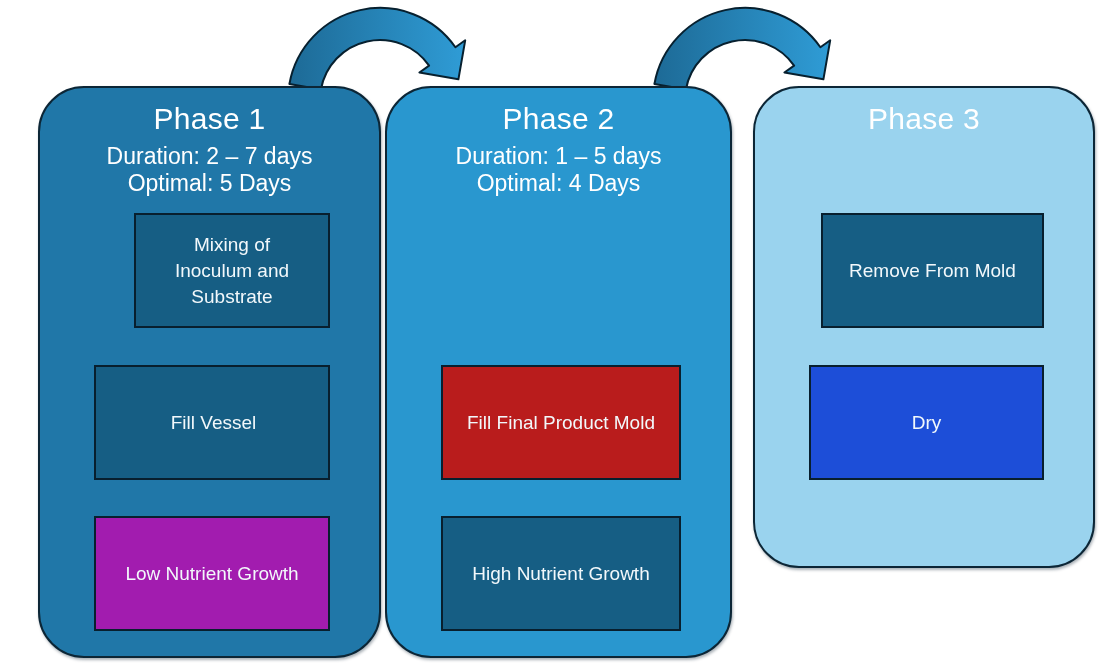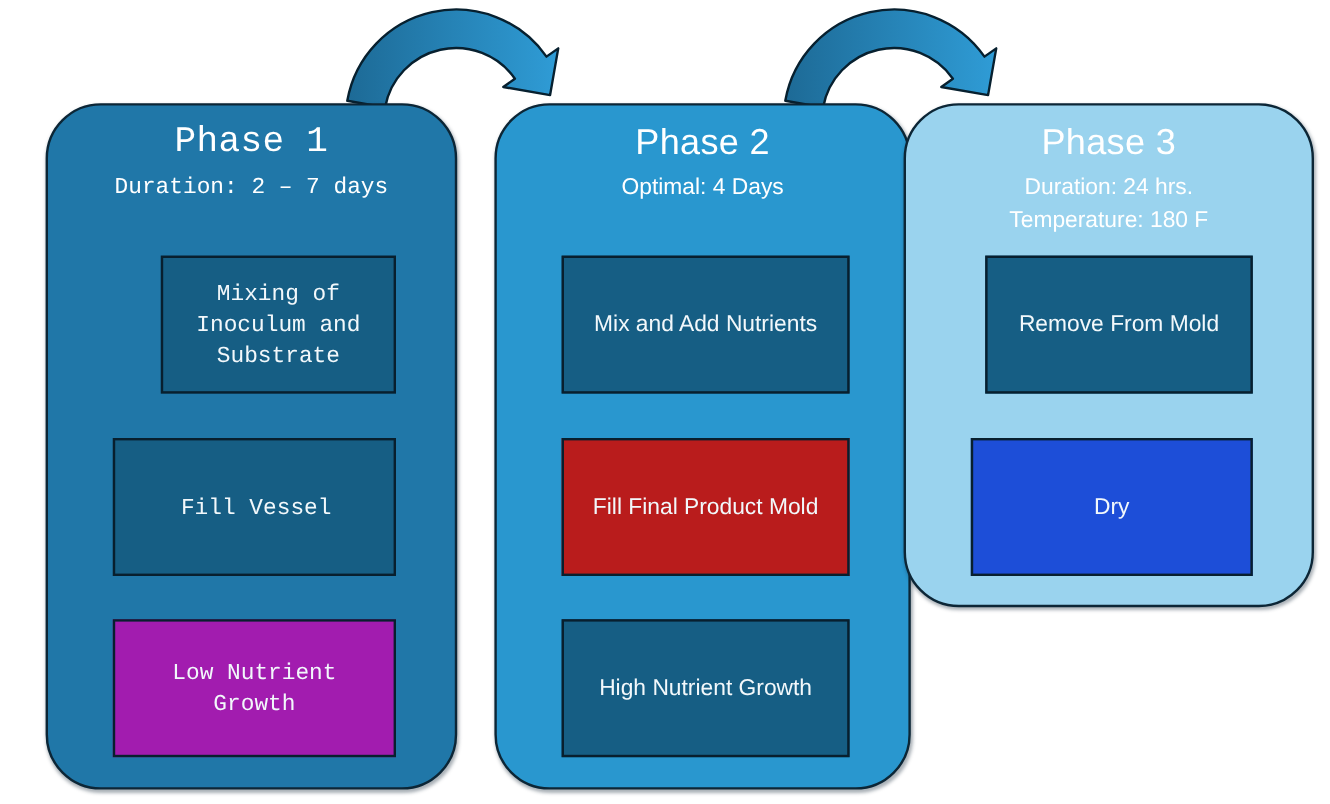--- a/index.html
+++ b/index.html
@@ -4,28 +4,28 @@
 <style>
   html,body{margin:0;padding:0;background:#ffffff;}
   .canvas{
     position:relative;width:1108px;height:670px;background:#ffffff;
     overflow:hidden;font-family:"Liberation Sans",sans-serif;
   }
   .panel{
     position:absolute;border:2px solid #0c2636;border-radius:46px;z-index:2;
     box-shadow:1px 2px 3px rgba(10,30,45,.35);box-sizing:border-box;
   }
-  .p1{left:38px;top:86px;width:343px;height:572px;font-family:Liberation Mono, monospace;}
-  .p2{left:412px;top:86px;width:347px;height:572px;}
-  .p3{left:753px;top:86px;width:342px;height:420px;}
+  .p1{left:38px;top:86px;width:343px;height:572px;}
+  .p2{left:385px;top:86px;width:347px;height:572px;}
+  .p3{left:753px;top:86px;width:342px;height:482px;}
   .title{
     margin:14px 0 0;text-align:center;color:#ffffff;
     font-size:30px;font-weight:400;letter-spacing:.3px;
   }
-  .info{margin-top:7px;text-align:center;color:#ffffff;font-size:19px;line-height:27px;}
+  .info{margin-top:7px;text-align:center;color:#ffffff;font-size:23px;line-height:27px;}
   .step{
     position:absolute;left:54px;right:49px;height:115px;
     border:2px solid #081f2e;box-sizing:border-box;
     display:flex;align-items:center;justify-content:center;
     text-align:center;color:#f2f8fb;font-size:19px;line-height:26px;padding:0 24px;
   }
   .step-a{top:125px}.step-b{top:277px}.step-c{top:428px}
   .arrow{position:absolute;z-index:1;}
   .a1{left:280px;top:0;width:200px;height:92px;}
   .a2{left:645px;top:0;width:200px;height:92px;}
@@ -52,54 +52,49 @@
         <stop offset="1" stop-color="#2F9CD6"></stop>
       </linearGradient>
     </defs>
     <path d="M 9.4 84 A 92 92 0 0 1 175.4 47.2 L 185.2 40.3 L 178.4 79.3 L 139.4 72.5 L 149.1 65.6 A 60 60 0 0 0 40.9 89.6 Z" fill="url(#ag2)" stroke="#07202f" stroke-width="2" stroke-linejoin="round"></path>
   </svg>
 
   <section class="panel p1" style="background-color: rgb(32, 119, 168);">
     <h2 class="title">Phase 1</h2>
     <div class="info">
       <div>Duration: 2 – 7 days</div>
+      <div>Optimal: 5 Days</div>
     </div>
     <div class="step step-a" style="background-color: rgb(22, 94, 132); margin-left: 40px;">
       <span>Mixing of Inoculum and Substrate</span>
     </div>
     <div class="step step-b" style="background-color: rgb(22, 94, 132); padding-left: 27px;">
       <span>Fill Vessel</span>
     </div>
     <div class="step step-c" style="background-color: #a21caf;">
       <span>Low Nutrient Growth</span>
     </div>
   </section>
 
   <section class="panel p2" style="background-color: rgb(41, 151, 207);">
     <h2 class="title">Phase 2</h2>
     <div class="info">
+      <div>Duration: 1 – 5 days</div>
       <div>Optimal: 4 Days</div>
-    </div>
-    <div class="step step-a" style="background-color: rgb(22, 94, 132);">
-      <span>Mix and Add Nutrients</span>
     </div>
     <div class="step step-b" style="background-color: #b91c1c;">
       <span>Fill Final Product Mold</span>
     </div>
     <div class="step step-c" style="background-color: rgb(22, 94, 132); text-align: center;">
       <span>High Nutrient Growth</span>
     </div>
   </section>
 
   <section class="panel p3" style="background-color: rgb(154, 211, 238);">
     <h2 class="title">Phase 3</h2>
-    <div class="info">
-      <div>Duration: 24 hrs.</div>
-      <div>Temperature: 180 F</div>
-    </div>
     <div class="step step-a" style="background-color: rgb(22, 94, 132); margin-left: 12px;">
       <span>Remove From Mold</span>
     </div>
     <div class="step step-b" style="background-color: #1d4ed8;">
       <span>Dry</span>
     </div>
   </section>
 
 </div>
 

